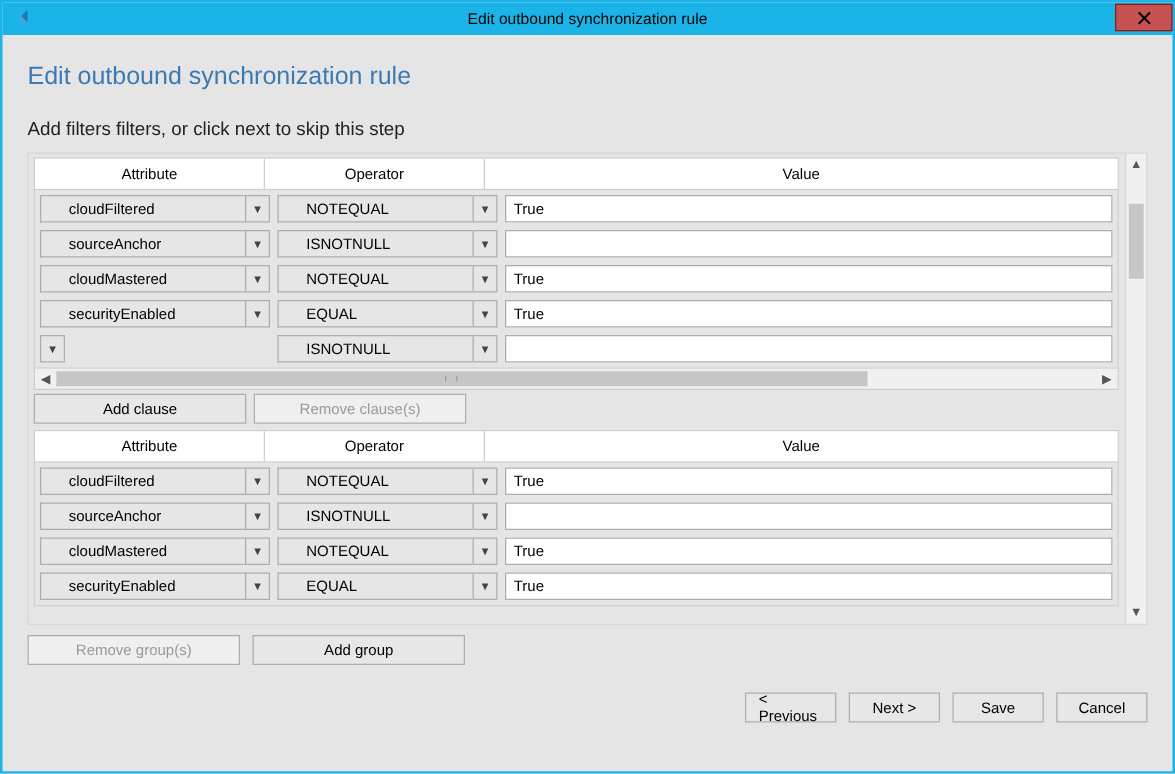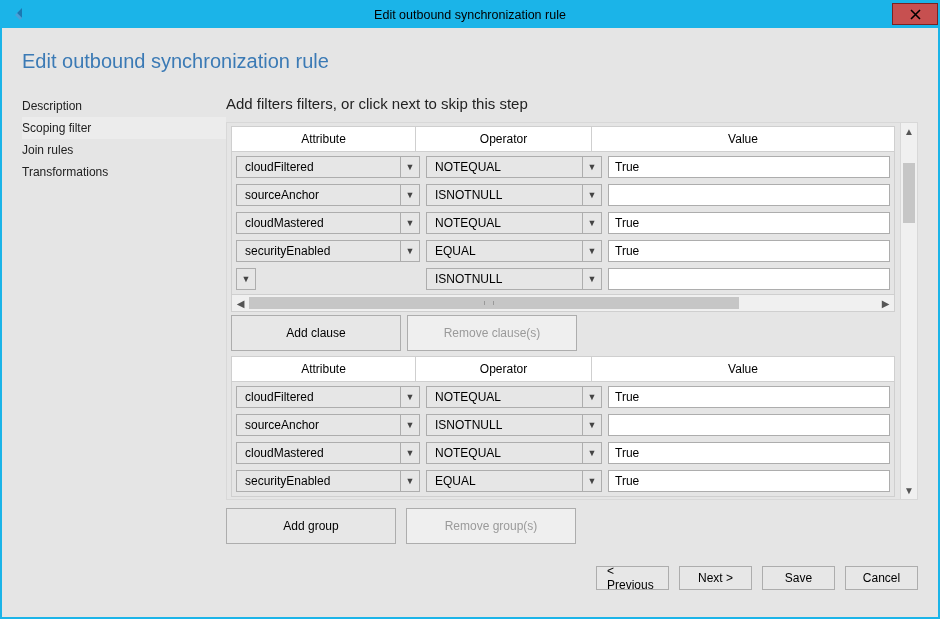--- a/index.html
+++ b/index.html
@@ -26,30 +26,30 @@
   .grid-head { display: flex; border: 1px solid #cfcfcf; margin: 3px 0 0 0; align-items: flex-end; }
   .grid-head .cell { border-right: 1px solid #cfcfcf; padding: 5px 4px; text-align: center; font-size: 12px; background: #fff; }
   .grid-head .cell:last-child { border-right: none; }
   .grid-body { border: 1px solid #cfcfcf; border-top: none; padding: 4px 4px; }
   .grid-row { display: flex; gap: 6px; margin-bottom: 6px; }
   .grid-row:last-child { margin-bottom: 0; }
   .col-attr { width: 184px; }
   .col-op   { width: 176px; }
   .col-val  { flex: 1; }
   .combo { display: flex; height: 22px; }
-  .combo-input { flex: 1; border: 1px solid #adadad; border-right: none; background: #e6e6e6; padding: 0 8px; font-size: 12px; display: flex; align-items: center; }
+  .combo-input { flex: 1; border: 1px solid #adadad; border-right: none; background: #e6e6e6; padding: 0 22px; font-size: 12px; display: flex; align-items: center; }
   .combo-btn { width: 20px; border: 1px solid #adadad; background: #e6e6e6; display: flex; align-items: center; justify-content: center; font-size: 9px; color: #444; }
   .value-input { width: 100%; height: 22px; border: 1px solid #adadad; background: #fff; padding: 0 6px; font-size: 12px; }
   .hscroll { display: flex; border: 1px solid #cfcfcf; border-top: none; height: 17px; background: #f0f0f0; align-items: stretch; }
   .hscroll-arrow { width: 17px; display: flex; align-items: center; justify-content: center; font-size: 10px; color: #555; }
   .hscroll-track { flex: 1; position: relative; }
   .hscroll-thumb { position: absolute; top: 2px; bottom: 2px; left: 0; width: 78%; background: #c6c6c6; }
   .hscroll-grip { position: absolute; top: 4px; bottom: 4px; left: 48%; width: 10px; border-left: 1px solid #999; border-right: 1px solid #999; }
   .clause-buttons { display: flex; gap: 6px; margin-top: 3px; }
-  .btn { height: 36px; border: 1px solid #adadad; background: #e7e7e7; font-size: 12px; display: flex; align-items: center; justify-content: center; cursor: default; padding: 0 10px; }
+  .btn { height: 24px; border: 1px solid #adadad; background: #e7e7e7; font-size: 12px; display: flex; align-items: center; justify-content: center; cursor: default; padding: 0 10px; }
   .btn.wide { width: 170px; }
   .btn.med { width: 170px; }
   .btn.disabled { color: #9a9a9a; background: #efefef; }
   .group-buttons { display: flex; gap: 10px; margin-top: 8px; }
   .footer-row { display: flex; justify-content: flex-end; gap: 10px; margin-top: 22px; }
   .footer-row .btn { width: 73px; height: 24px; }
 </style>
 </head>
 <body>
 
@@ -66,26 +66,20 @@
       <svg width="11" height="11" viewBox="0 0 11 11">
           <path d="M1 1 L10 10 M10 1 L1 10" stroke="#000" stroke-width="1.6"></path>
         </svg>
     </div>
   </div>
 
   <div class="content">
     <div class="page-title">Edit outbound synchronization rule</div>
 
     <div class="body-row">
-      <div class="sidebar">
-        <div class="sidebar-item">Description</div>
-        <div class="sidebar-item selected">Scoping filter</div>
-        <div class="sidebar-item">Join rules</div>
-        <div class="sidebar-item">Transformations</div>
-      </div>
 
       <div class="main">
         <div class="step-text">Add filters filters, or click next to skip this step</div>
 
         <div class="groups-area">
           <div class="groups-scroll">
             <div id="groups-container">
                 <div class="group-block">
                   <div class="grid-head">
                     <div class="cell col-attr">Attribute</div>
@@ -253,22 +247,22 @@
                 </div>
               </div>
             <div class="vscroll">
               <div class="vscroll-arrow">▲</div>
               <div class="vscroll-thumb"></div>
               <div class="vscroll-arrow" style="position:absolute;bottom:0;left:0;right:0;">▼</div>
             </div>
           </div>
 
           <div class="group-buttons">
+            <div class="btn med disabled">Remove group(s)</div>
             <div class="btn wide">Add group</div>
-            <div class="btn med disabled">Remove group(s)</div>
           </div>
         </div>
 
         <div class="footer-row">
           <div class="btn">&lt; Previous</div>
           <div class="btn">Next &gt;</div>
           <div class="btn">Save</div>
           <div class="btn">Cancel</div>
         </div>
       </div>

